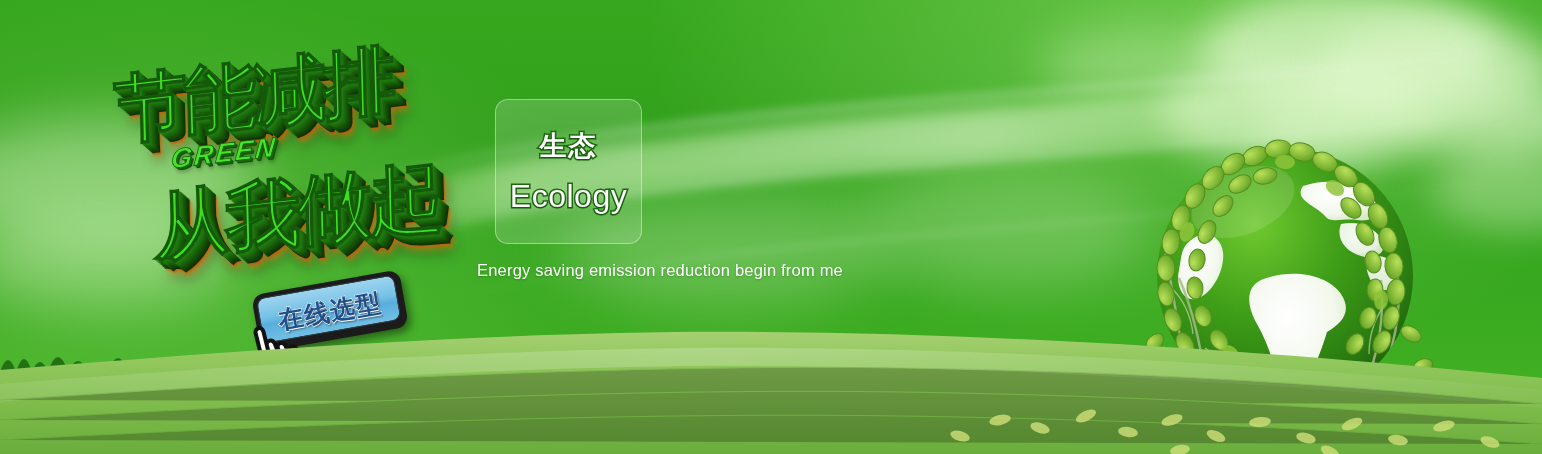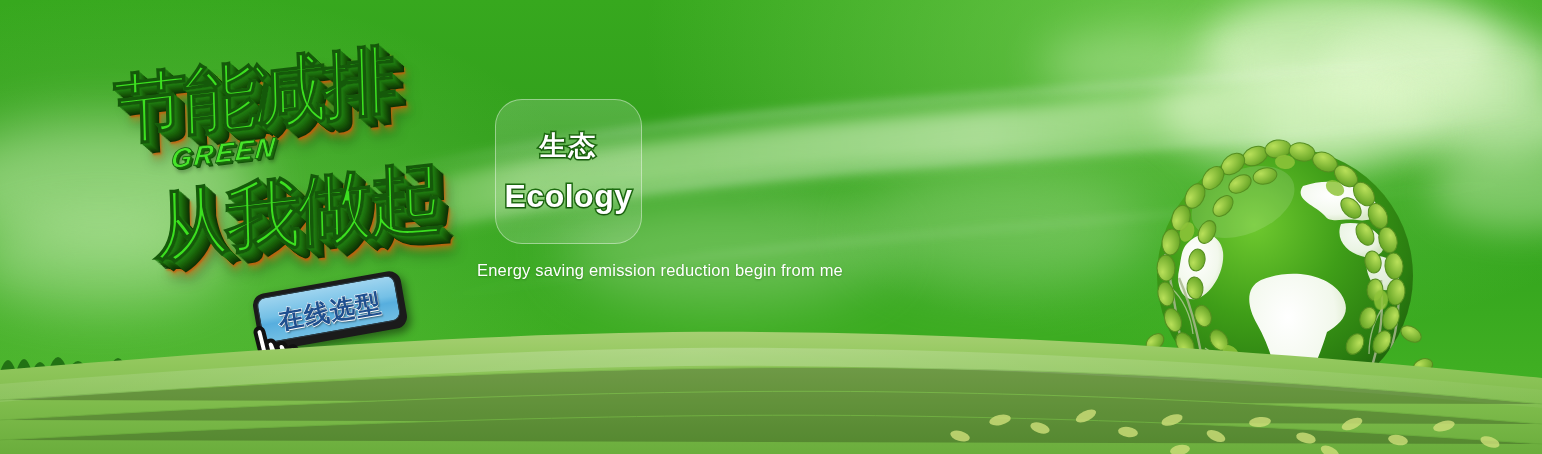--- a/index.html
+++ b/index.html
@@ -96,31 +96,31 @@
   .cards{position:absolute;left:495px;top:99px;display:flex;gap:17px;}
   .card{
     position:relative;
     height:145px;
     border-radius:13px;
     border:1px solid rgba(255,255,255,.40);
     background:linear-gradient(180deg,rgba(255,255,255,.17) 0%,rgba(255,255,255,.10) 55%,rgba(255,255,255,.16) 100%);
     display:flex;flex-direction:column;align-items:center;justify-content:center;
     gap:14px;
   }
-  .card.w1{width:147px;border-radius:27px;}
+  .card.w1{width:147px;}
   .card.w2{width:248px;}
   .card.w3{width:202px;}
   .card-cn{
     font-size:27px;font-weight:bold;color:#ffffff;letter-spacing:2px;
     -webkit-text-stroke:3px #1d6b10;
     paint-order:stroke fill;
     text-shadow:0 1px 2px rgba(0,0,0,.25);
   }
   .card-en{
-    font-size:32px;font-weight:700;color:#ffffff;letter-spacing:.5px;
+    font-size:32px;font-weight:400;color:#ffffff;letter-spacing:.5px;
     -webkit-text-stroke:3px #1d6b10;
     paint-order:stroke fill;
     text-shadow:0 1px 2px rgba(0,0,0,.25);
   }
 
   
   .tagline{
     position:absolute;left:477px;top:261px;
     font-size:16.5px;color:#ffffff;letter-spacing:.2px;
     text-shadow:0 1px 2px rgba(20,80,10,.35);

